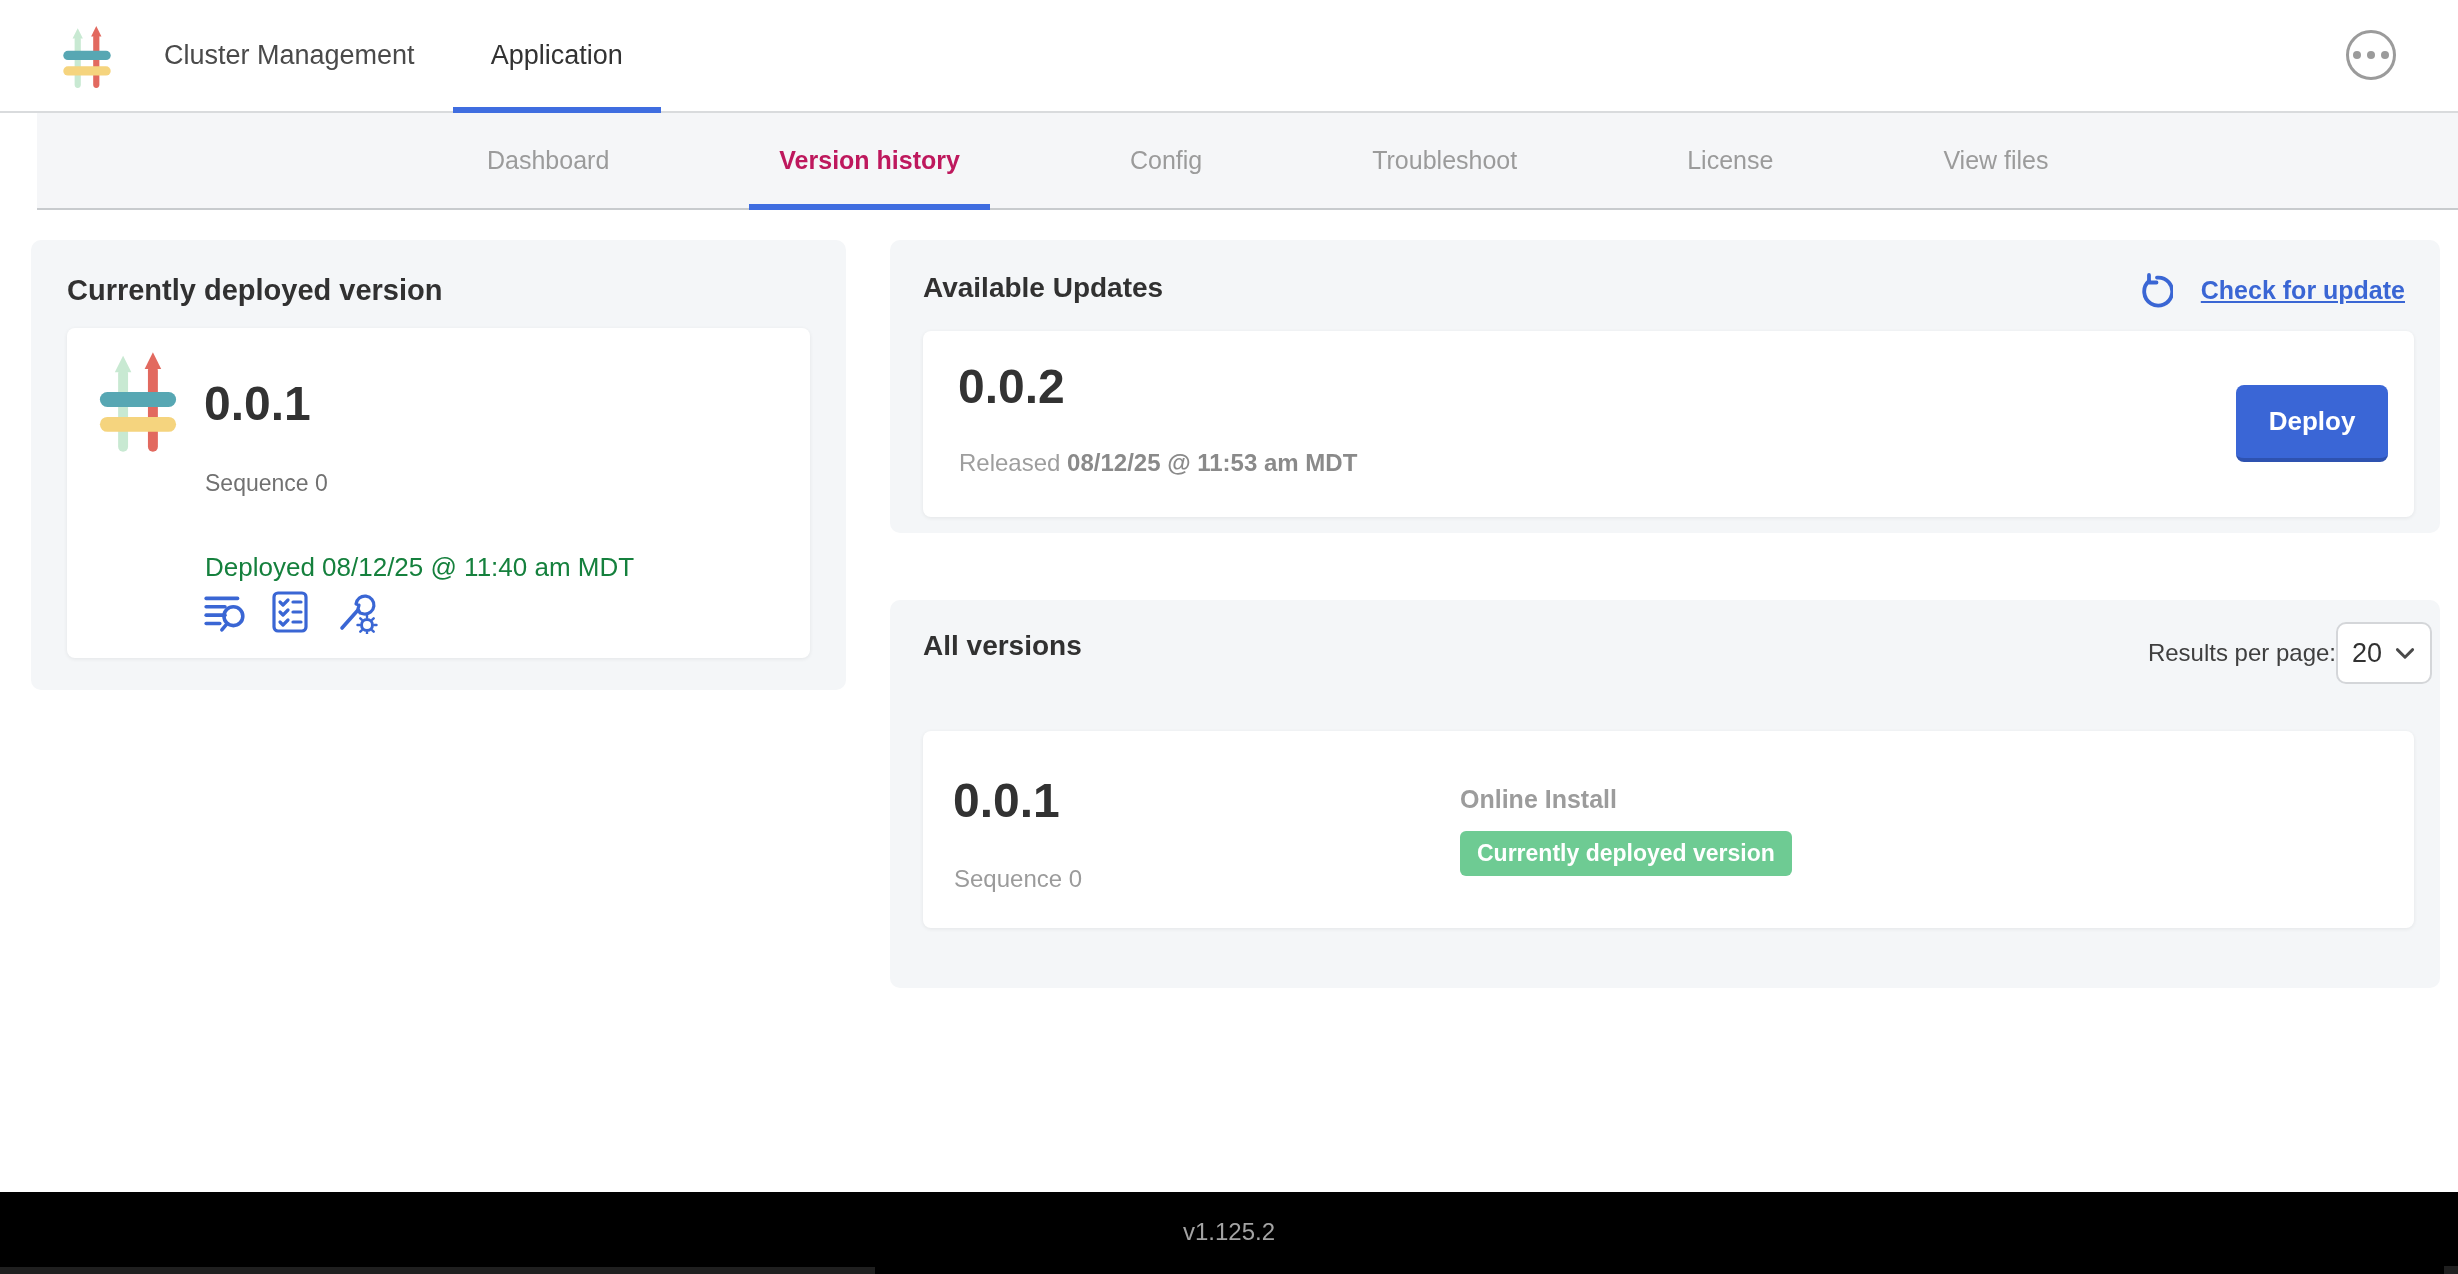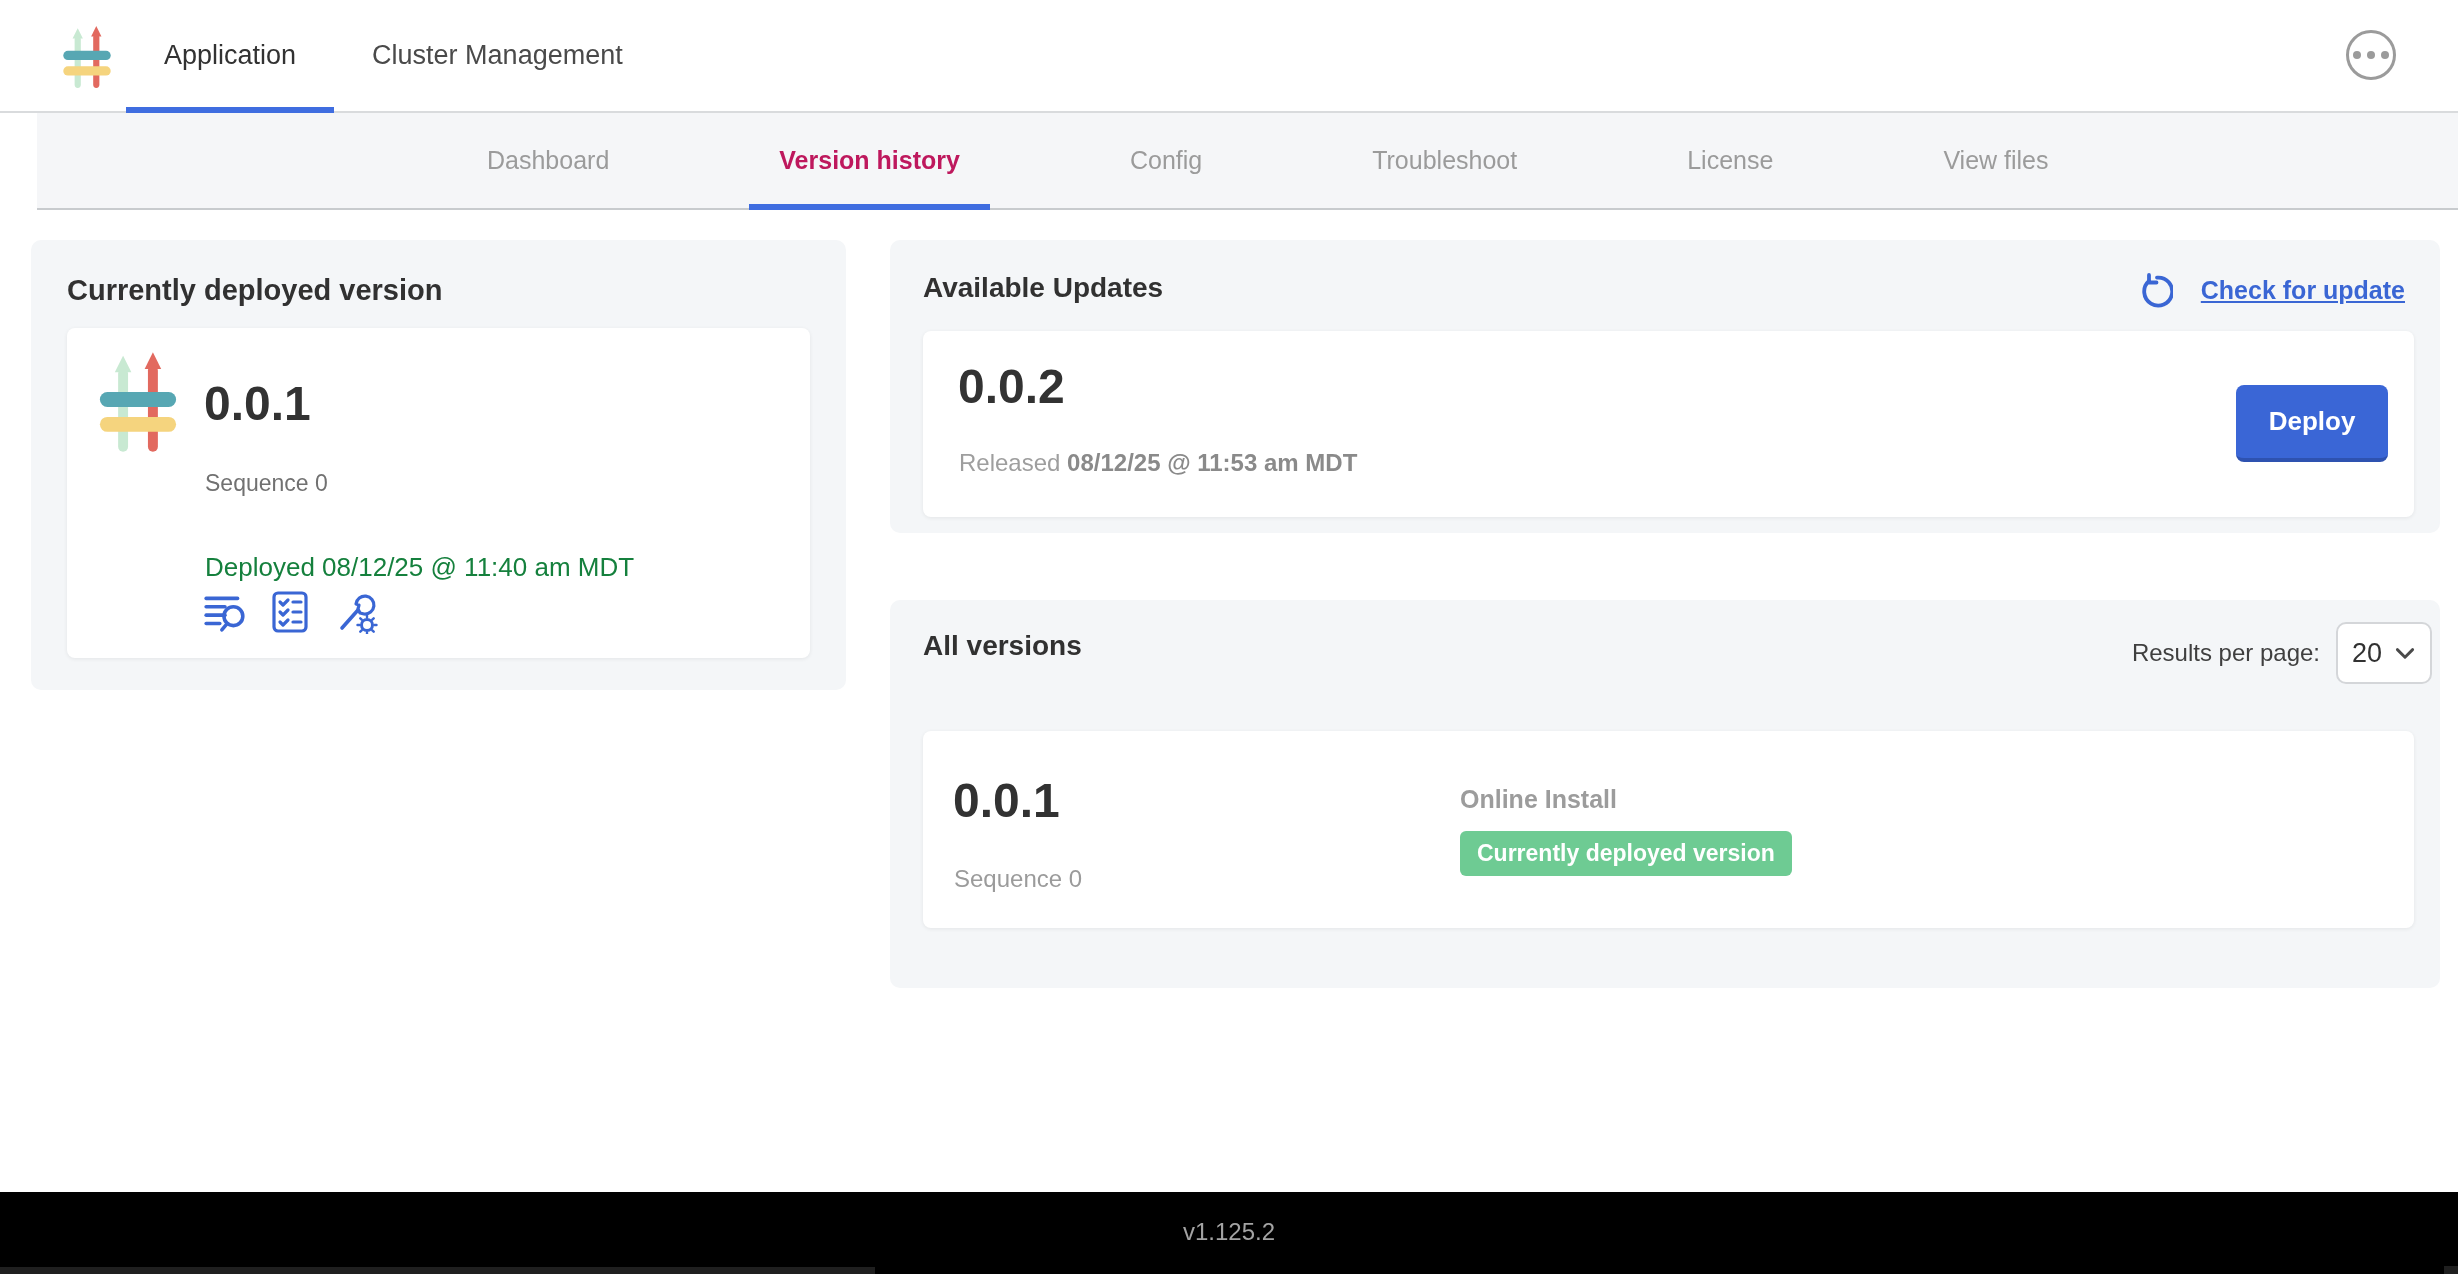--- a/index.html
+++ b/index.html
@@ -88,21 +88,21 @@
   .deploy-btn {
     position:absolute; right:26px; top:54px; width:152px; height:77px;
     background:#3a66d6; border:none; border-bottom:4px solid #2e52b0; border-radius:8px;
     color:#ffffff; font-size:26px; font-weight:bold; cursor:pointer;
     font-family:"Liberation Sans", sans-serif;
   }
 
   
   .versions-card { left:890px; top:600px; width:1550px; height:388px; }
   .versions-card .card-title { position:absolute; left:33px; top:30px; font-size:28px; }
-  .rpp { position:absolute; right:8px; top:22px; display:flex; align-items:center; gap:16px; }
+  .rpp { position:absolute; right:8px; top:22px; display:flex; align-items:center; }
   .rpp-label { font-size:24px; color:#3f3f3f; }
   .rpp-select {
     width:96px; height:62px; background:#fff; border:2px solid #d4d6d9; border-radius:10px;
     display:flex; align-items:center; justify-content:space-between;
     padding:0 14px; font-size:27px; color:#323232; cursor:pointer;
   }
   .versions-inner { left:33px; top:131px; width:1491px; height:197px; }
   .versions-inner .ver-big { left:30px; top:42px; }
   .versions-inner .seq-text { left:31px; top:134px; color:#9b9b9b; font-size:24px; }
   .install-type { position:absolute; left:537px; top:54px; font-size:25px; font-weight:600; color:#9c9c9c; }
@@ -175,25 +175,25 @@
       <path d="M4 7 l9 9 l9 -9"></path>
     </g>
   </defs>
 </svg>
 
 <header class="app-header">
   <svg class="app-logo-sm" viewBox="0 0 54 64">
     <use href="#brand-logo"></use>
   </svg>
   <nav class="header-tabs">
+    <div class="htab">
+      <span>Cluster Management</span>
+    </div>
     <div class="htab active">
       <span>Application</span>
-    </div>
-    <div class="htab">
-      <span>Cluster Management</span>
     </div>
   </nav>
   <div class="overflow-btn">
     <span class="dot"></span>
     <span class="dot"></span>
     <span class="dot"></span>
   </div>
 </header>
 
 <nav class="subnav">

